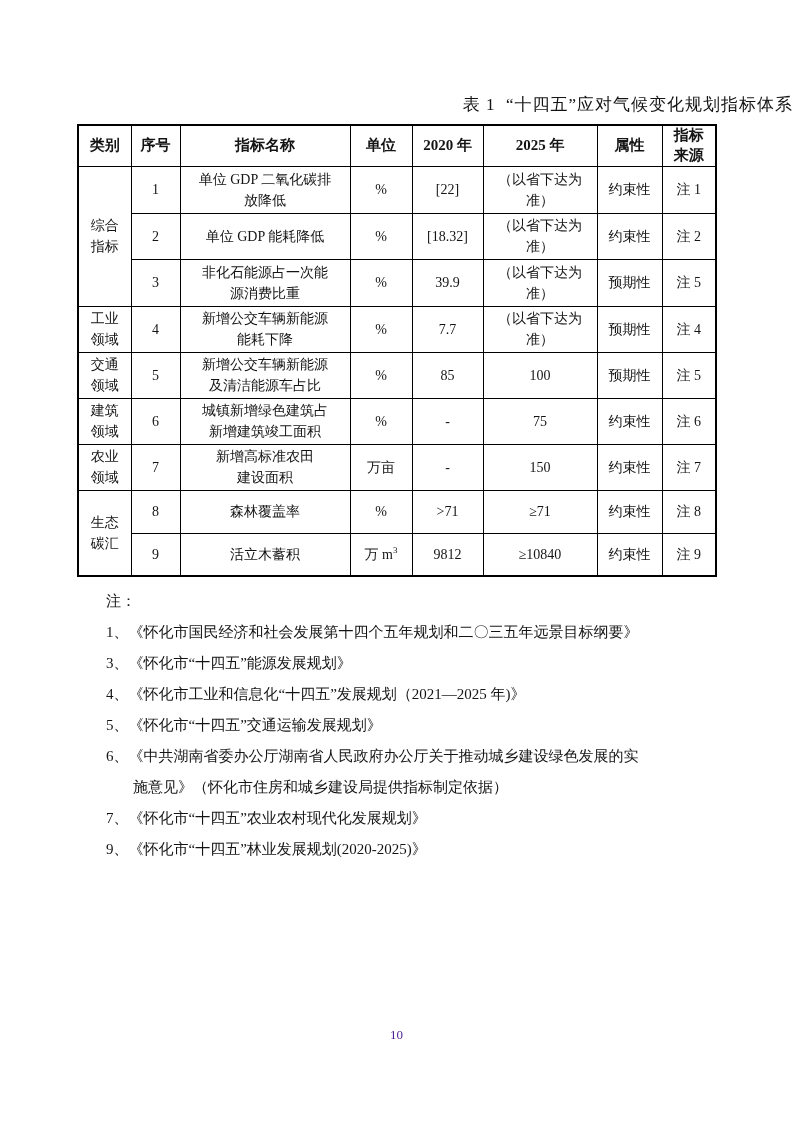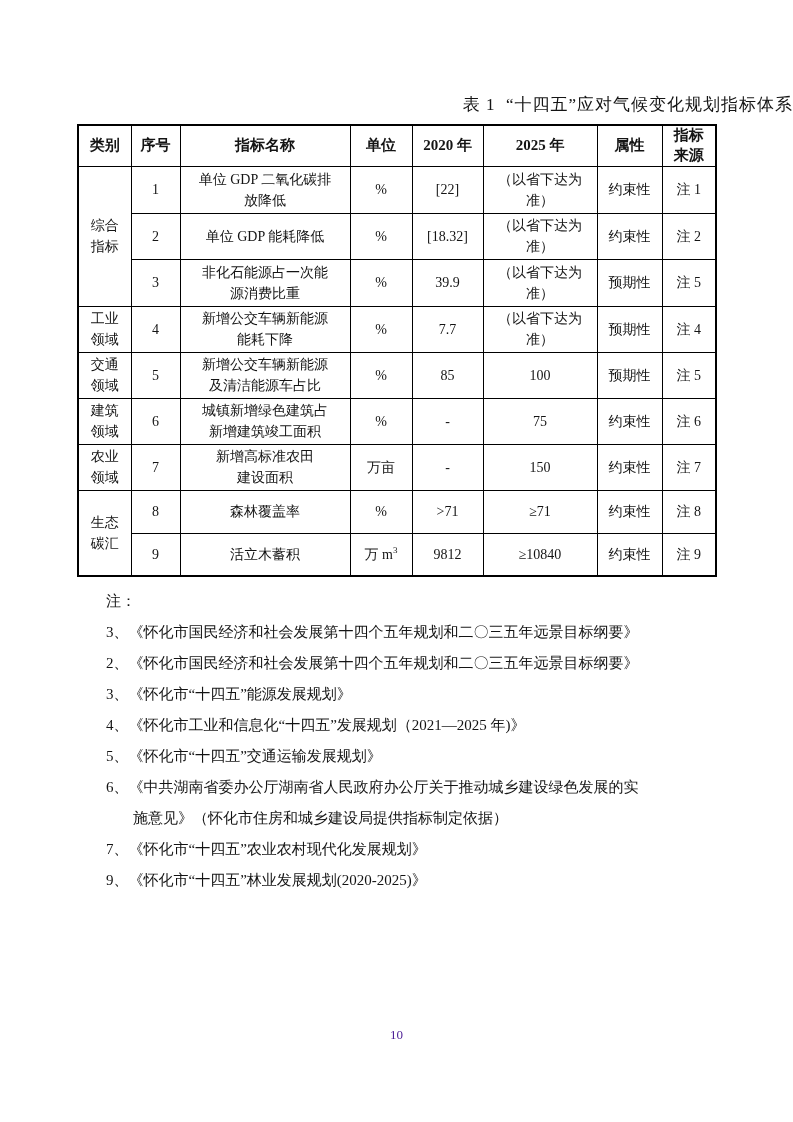--- a/index.html
+++ b/index.html
@@ -178,22 +178,21 @@
       <td>9812</td>
       <td>≥10840</td>
       <td>约束性</td>
       <td>注 9</td>
     </tr>
   </tbody>
     </table>
 
   <div class="notes">
     <p>注：</p>
-    <p>3、《怀化市国民经济和社会发展第十四个五年规划和二〇三五年远景目标纲要》</p>
-    <p>2、《怀化市国民经济和社会发展第十四个五年规划和二〇三五年远景目标纲要》</p>
+    <p>1、《怀化市国民经济和社会发展第十四个五年规划和二〇三五年远景目标纲要》</p>
     <p>3、《怀化市“十四五”能源发展规划》</p>
     <p>4、《怀化市工业和信息化“十四五”发展规划（2021—2025 年)》</p>
     <p>5、《怀化市“十四五”交通运输发展规划》</p>
     <p>6、《中共湖南省委办公厅湖南省人民政府办公厅关于推动城乡建设绿色发展的实
 施意见》（怀化市住房和城乡建设局提供指标制定依据）</p>
     <p>7、《怀化市“十四五”农业农村现代化发展规划》</p>
     <p>9、《怀化市“十四五”林业发展规划(2020-2025)》</p>
   </div>
 
   <div class="page-number">10</div>

